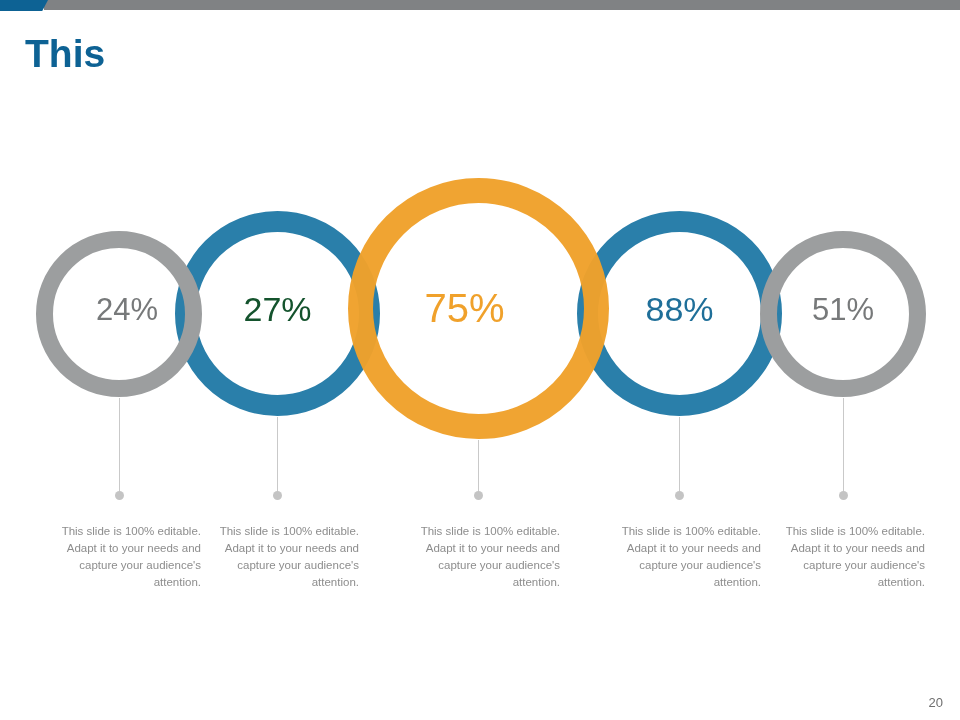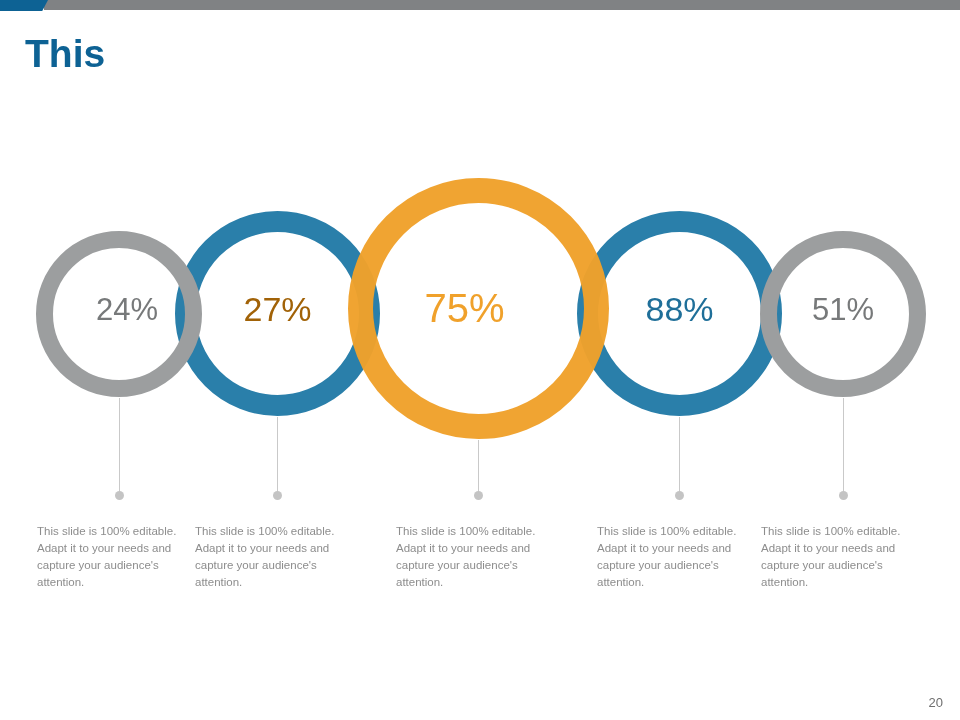--- a/index.html
+++ b/index.html
@@ -91,21 +91,21 @@
   .dot {
     position: absolute;
     width: 9px; height: 9px;
     border-radius: 50%;
     background: #c4c4c4;
   }
 
   
   .caption {
     position: absolute;
-    text-align: left;
+    text-align: right;
     font-size: 11.5px;
     line-height: 17px;
     color: #8d8d8d;
   }
 
   
   .page-number {
     position: absolute;
     right: 17px; bottom: 10px;
     font-size: 13px;
@@ -126,21 +126,21 @@
 
   <div class="ring ring-blue" style="left:175px; top:211px; width:205px; height:205px;"></div>
   <div class="ring ring-blue" style="left:577px; top:211px; width:205px; height:205px;"></div>
 
   <div class="ring ring-gray" style="left:36px; top:231px; width:166px; height:166px;"></div>
   <div class="ring ring-gray" style="left:760px; top:231px; width:166px; height:166px;"></div>
 
   <div class="ring ring-orange" style="left:348px; top:178px; width:261px; height:261px;"></div>
 
   <div class="ring-label" style="top:292px; left:36px; width:166px; font-size:31px; color:#77797a;margin-left:8px;">24%</div>
-  <div class="ring-label" style="top:290px; left:175px; width:205px; font-size:34px; color:#a16207;">27%</div>
+  <div class="ring-label" style="top:290px; left:175px; width:205px; font-size:34px; color:#14532d;">27%</div>
   <div class="ring-label" style="top:286px; left:348px; width:233px; font-size:40px; color:#f0a12b;">75%</div>
   <div class="ring-label" style="top:290px; left:577px; width:205px; font-size:34px; color:#1f6f99;">88%</div>
   <div class="ring-label" style="top:292px; left:760px; width:166px; font-size:31px; color:#77797a;">51%</div>
 
   <div class="stem" style="left:119px; top:398px; height:95px;"></div>
   <div class="stem" style="left:277px; top:417px; height:76px;"></div>
   <div class="stem" style="left:478px; top:440px; height:53px;"></div>
   <div class="stem" style="left:679px; top:417px; height:76px;"></div>
   <div class="stem" style="left:843px; top:398px; height:95px;"></div>
 

